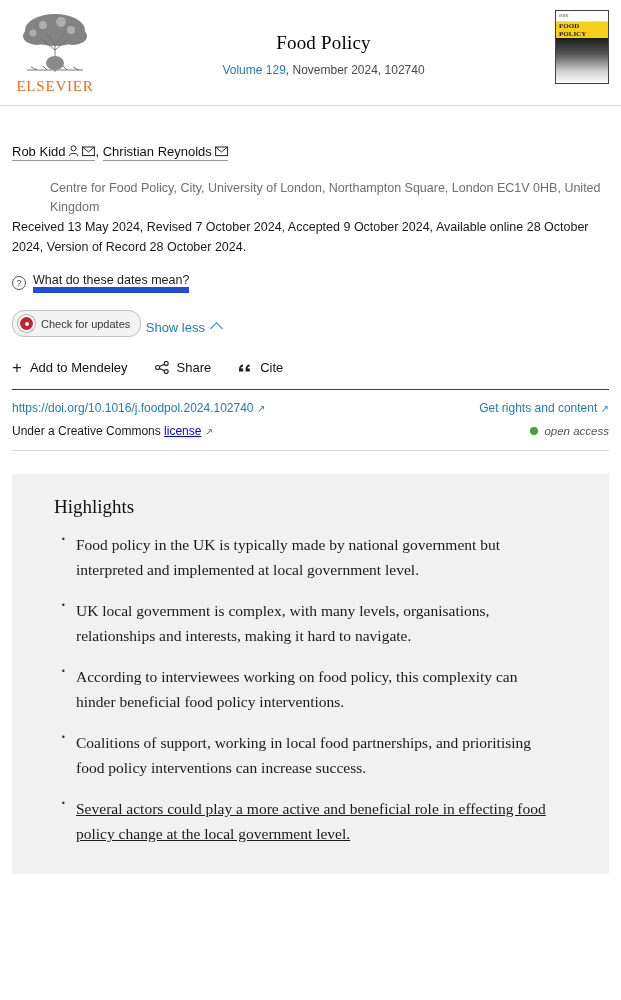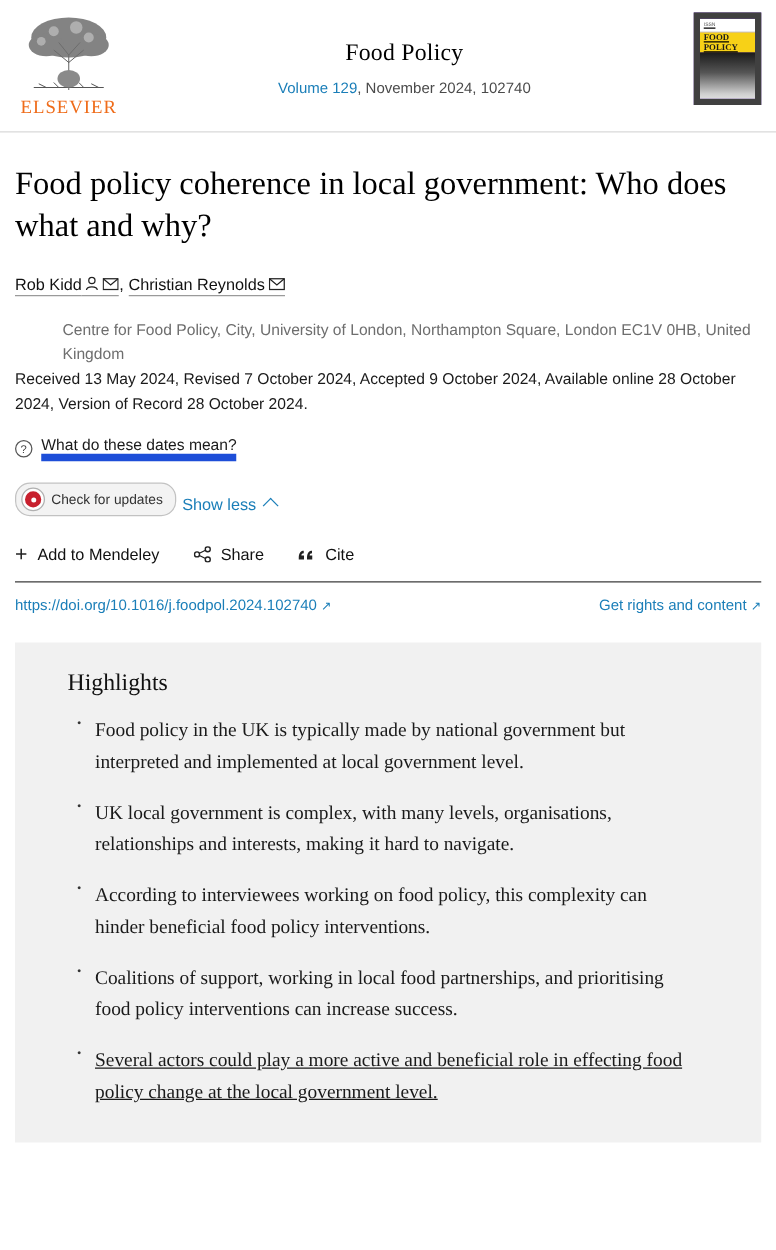--- a/index.html
+++ b/index.html
@@ -61,26 +61,25 @@
     text-decoration: none;
   }
   .cover-wrap {
     width: 60px;
     flex: 0 0 60px;
     padding-top: 2px;
   }
   .cover {
     width: 54px;
     height: 74px;
-    border: 5px solid #404040;
-    background: #4c1d95;
+    border: 1px solid #404040;
+    background: #f0abfc;
     position: relative;
     margin-left: auto;
     overflow: hidden;
-    text-decoration: underline;
   }
   .cover-top {
     height: 11px;
     background: #ffffff;
     border-bottom: 1px solid #ddd;
     font-size: 4px;
     color: #555;
     padding: 2px 3px 0 3px;
     display: flex;
     justify-content: space-between;
@@ -374,21 +373,20 @@
           <div>FOOD</div>
           <div>POLICY</div>
         </div>
         <div class="cover-img"></div>
       </div>
     </div>
   </div>
 
   <div class="article">
 
-    <h1 class="article-title">Food policy coherence in local government: Who does what and why?</h1>
 
     <div class="authors">
       <span class="author">
         <span class="author-name">Rob Kidd</span><span class="author-icons"><svg class="icon-inline" width="11" height="12" viewBox="0 0 11 12">
               <circle cx="5.5" cy="3.3" r="2.5" fill="none" stroke="#222" stroke-width="1"></circle>
               <path d="M1.2 11 C1.2 7.6 9.8 7.6 9.8 11" fill="none" stroke="#222" stroke-width="1"></path>
             </svg><svg class="icon-inline" width="13" height="11" viewBox="0 0 13 11">
               <rect x="0.6" y="1" width="11.8" height="8.6" fill="none" stroke="#222" stroke-width="1"></rect>
               <path d="M0.6 1 L6.5 6 L12.4 1" fill="none" stroke="#222" stroke-width="1"></path>
             </svg></span><span class="author-sep">,</span>
@@ -447,20 +445,30 @@
       <span>
         <a href="#">https://doi.org/10.1016/j.foodpol.2024.102740</a>
         <span class="link ext-arrow">↗</span>
       </span>
       <span>
         <a href="#">Get rights and content</a>
         <span class="link ext-arrow">↗</span>
       </span>
     </div>
 
+    <div class="license-row">
+      <span>
+        <span>Under a Creative Commons </span><a href="#">license</a>
+        <span class="link ext-arrow">↗</span>
+      </span>
+      <span class="oa">
+        <span class="oa-dot"></span>
+        <span>open access</span>
+      </span>
+    </div>
   </div>
 
   <div class="highlights">
     <h2>Highlights</h2>
     <ul>
       <li>Food policy in the UK is typically made by national government but interpreted and implemented at local government level.</li>
       <li>UK local government is complex, with many levels, organisations, relationships and interests, making it hard to navigate.</li>
       <li>According to interviewees working on food policy, this complexity can hinder beneficial food policy interventions.</li>
       <li>Coalitions of support, working in local food partnerships, and prioritising food policy interventions can increase success.</li>
       <li>Several actors could play a more active and beneficial role in effecting food policy change at the local government level.</li>

